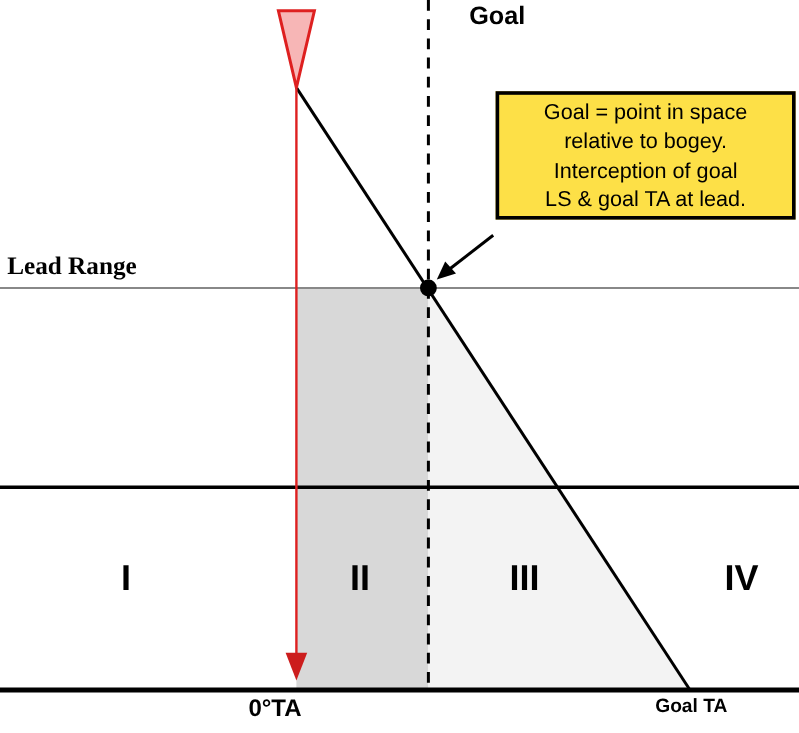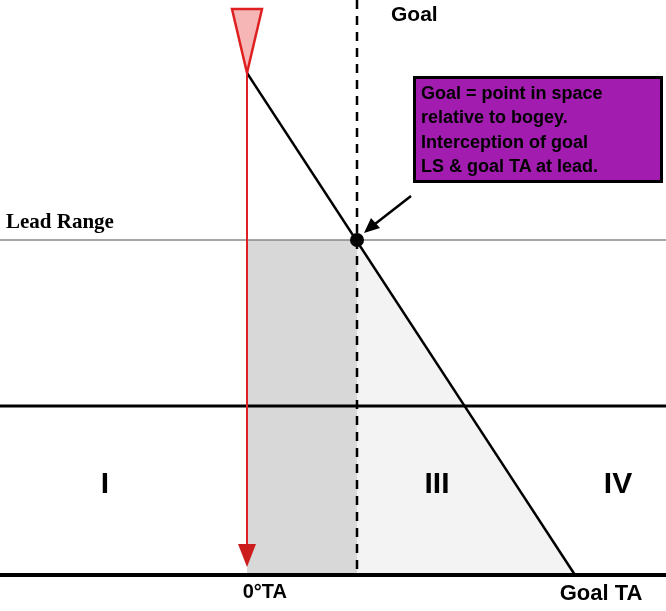--- a/index.html
+++ b/index.html
@@ -21,48 +21,49 @@
     top: 0;
   }
   .lbl {
     position: absolute;
     color: #000000;
     font-weight: bold;
     white-space: nowrap;
   }
   #goal-label     { left: 363px; top: 2px;   font-size: 21px; margin-left: 28px; }
   #lead-range-label { left: 6px; top: 209px; font-size: 21px; font-family: Liberation Serif, serif; }
-  #zero-ta-label  { left: 207px; top: 580px; width: 80px;  text-align: right; font-size: 20px; }
-  #goal-ta-label  { left: 546px; top: 580px; width: 110px; text-align: center; font-size: 22px; }
+  #zero-ta-label  { left: 207px; top: 580px; width: 80px;  text-align: left; font-size: 20px; }
+  #goal-ta-label  { left: 546px; top: 580px; width: 110px; text-align: left; font-size: 16px; }
   .region-label {
     position: absolute;
     top: 466px;
     width: 60px;
     text-align: center;
     font-size: 30px;
     font-weight: bold;
     color: #000000;
   }
   #region-i   { left: 75px; }
   #region-ii  { left: 270px; }
   #region-iii { left: 407px; }
   #region-iv  { left: 588px; }
   #callout-box {
     position: absolute;
     left: 413px;
     top: 76px;
     width: 234px;
     border: 3px solid #000000;
-    background: #a21caf;
+    background: #fde047;
     padding: 2px 5px;
     font-size: 18px;
-    font-weight: bold;
+    font-weight: normal;
     line-height: 1.35;
     color: #000000;
     white-space: pre-line;
+    text-align: center;
   }
 </style>
 </head>
 <body>
 
 <div id="stage">
 
   <svg width="666" height="611" viewBox="0 0 666 611">
 
     <polygon points="247,240 357,240 357,575 247,575" fill="#d8d8d8"></polygon>
@@ -88,20 +89,21 @@
 
   <div class="lbl" id="goal-label">Goal</div>
 
   <div class="lbl" id="lead-range-label">Lead Range</div>
 
   <div class="lbl" id="zero-ta-label">0°TA</div>
 
   <div class="lbl" id="goal-ta-label">Goal TA</div>
 
   <div class="region-label" id="region-i">I</div>
+  <div class="region-label" id="region-ii">II</div>
   <div class="region-label" id="region-iv">IV</div>
   <div class="region-label" id="region-iii">III</div>
 
   <div id="callout-box">Goal = point in space
 relative to bogey.
 Interception of goal
 LS &amp; goal TA at lead.</div>
 
 </div>
 

